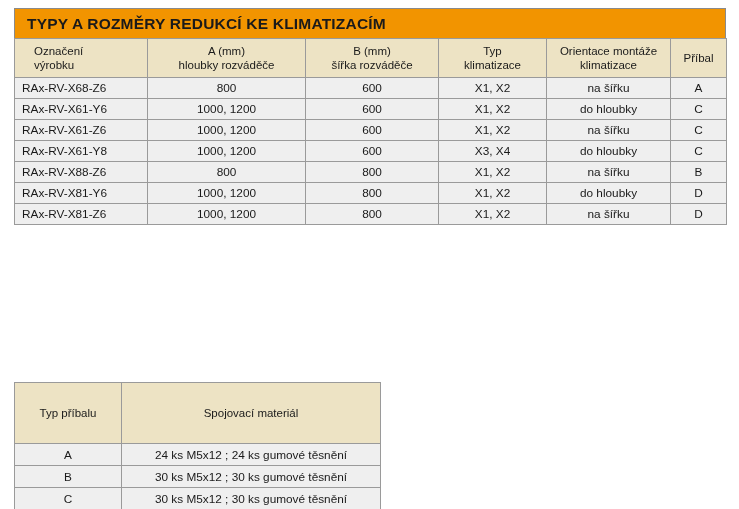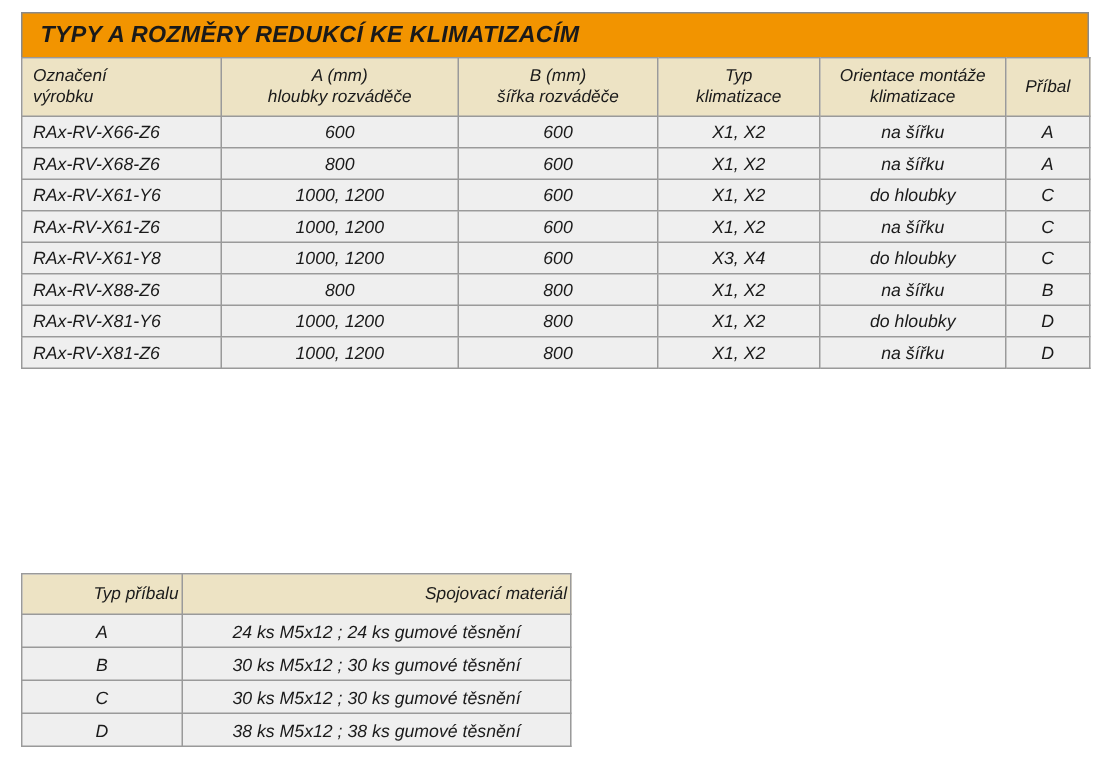--- a/index.html
+++ b/index.html
@@ -12,21 +12,20 @@
     height: 509px;
     font-family: "Liberation Sans", sans-serif;
     color: #000000;
     overflow: hidden;
   }
   .page {
     position: relative;
     width: 739px;
     height: 509px;
     box-sizing: border-box;
-    font-style: italic;
   }
 
   
   .main-wrap {
     position: absolute;
     left: 14px;
     top: 8px;
     width: 712px;
   }
   table.grid {
@@ -65,21 +64,21 @@
   .main-table thead td {
     background: #EDE3C4;
     font-size: 11.5px;
     line-height: 14px;
     padding: 5px 3px;
     font-weight: normal;
     color: #1a1a1a;
   }
   .main-table thead td.left-head {
     text-align: left;
-    padding-left: 7px;
+    padding-left: 19px;
   }
   .main-table tbody td {
     background: #EFEFEF;
     font-size: 11.8px;
     height: 20px;
     color: #1a1a1a;
   }
   .main-table tbody td.c0 {
     text-align: left;
     padding-left: 7px;
@@ -100,23 +99,22 @@
     top: 382px;
     width: 366px;
   }
   .acc-table { width: 366px; }
   .acc-table col.a0 { width: 107px; }
   .acc-table col.a1 { width: 259px; }
   .acc-table thead td {
     background: #EDE3C4;
     font-size: 11.5px;
     height: 20px;
-    padding: 3px 2px;
-    color: #1a1a1a;
-    text-align: right;
+    padding: 20px 2px;
+    color: #1a1a1a;
   }
   .acc-table tbody td {
     background: #EFEFEF;
     font-size: 11.8px;
     height: 21px;
     color: #1a1a1a;
   }
 </style>
 </head>
 <body>
@@ -160,28 +158,20 @@
             <div>Orientace montáže</div>
             <div>klimatizace</div>
           </td>
           <td>
             <div>Příbal</div>
           </td>
         </tr>
       </thead>
       <tbody>
         <tr>
-          <td class="c0">RAx-RV-X66-Z6</td>
-          <td>600</td>
-          <td>600</td>
-          <td>X1, X2</td>
-          <td>na šířku</td>
-          <td>A</td>
-        </tr>
-        <tr>
           <td class="c0">RAx-RV-X68-Z6</td>
           <td>800</td>
           <td>600</td>
           <td>X1, X2</td>
           <td>na šířku</td>
           <td>A</td>
         </tr>
         <tr>
           <td class="c0">RAx-RV-X61-Y6</td>
           <td>1000, 1200</td>

